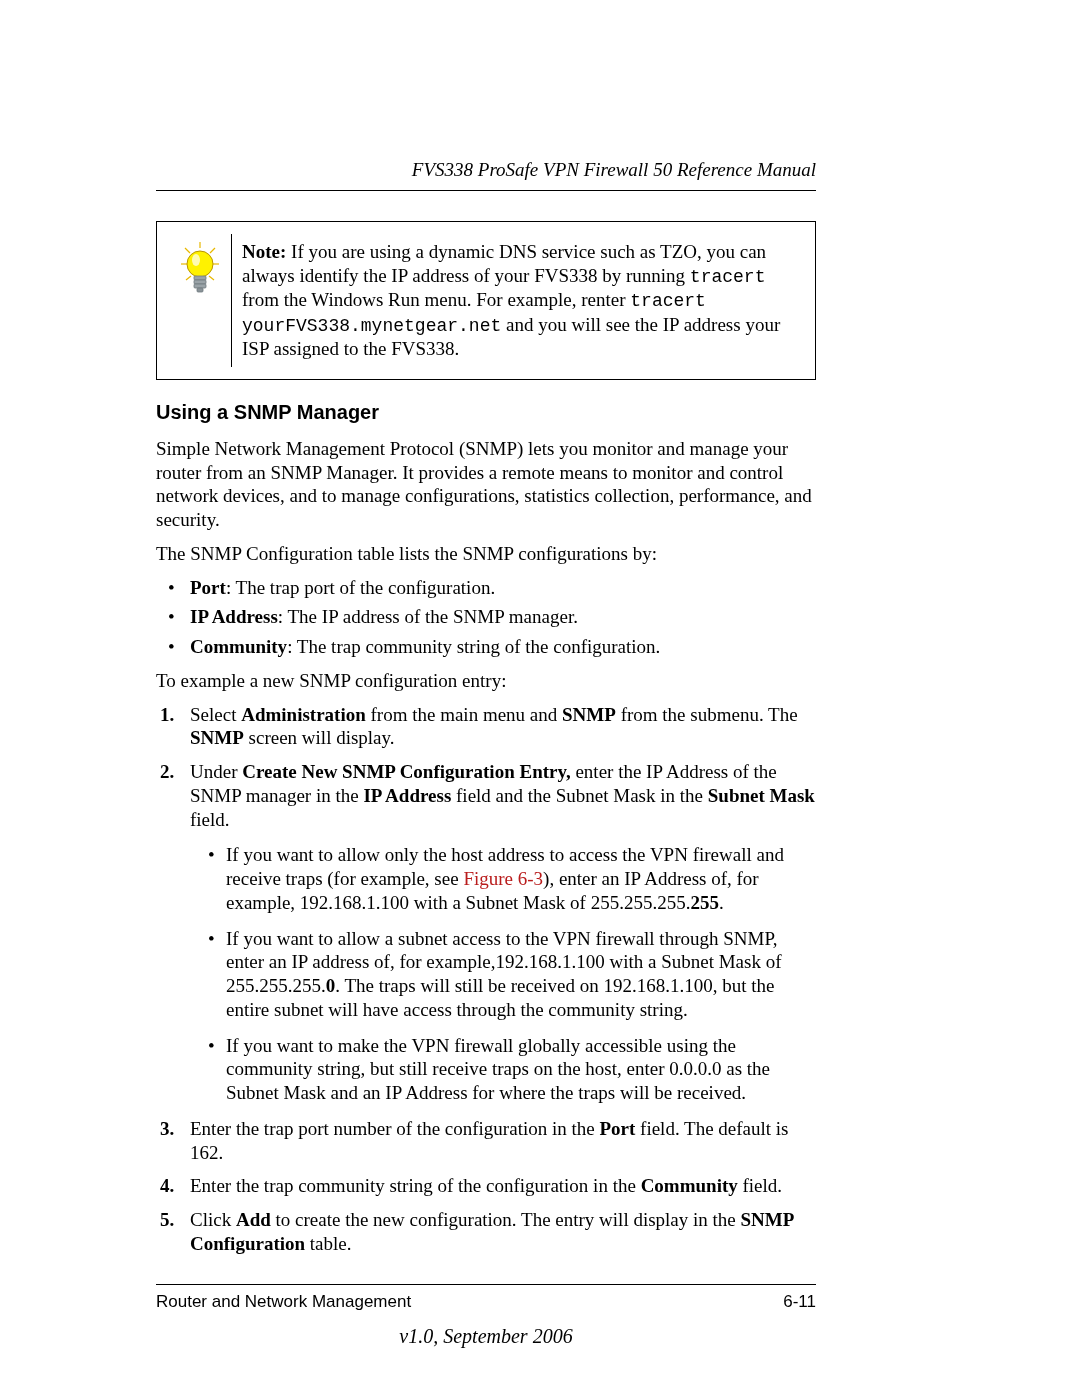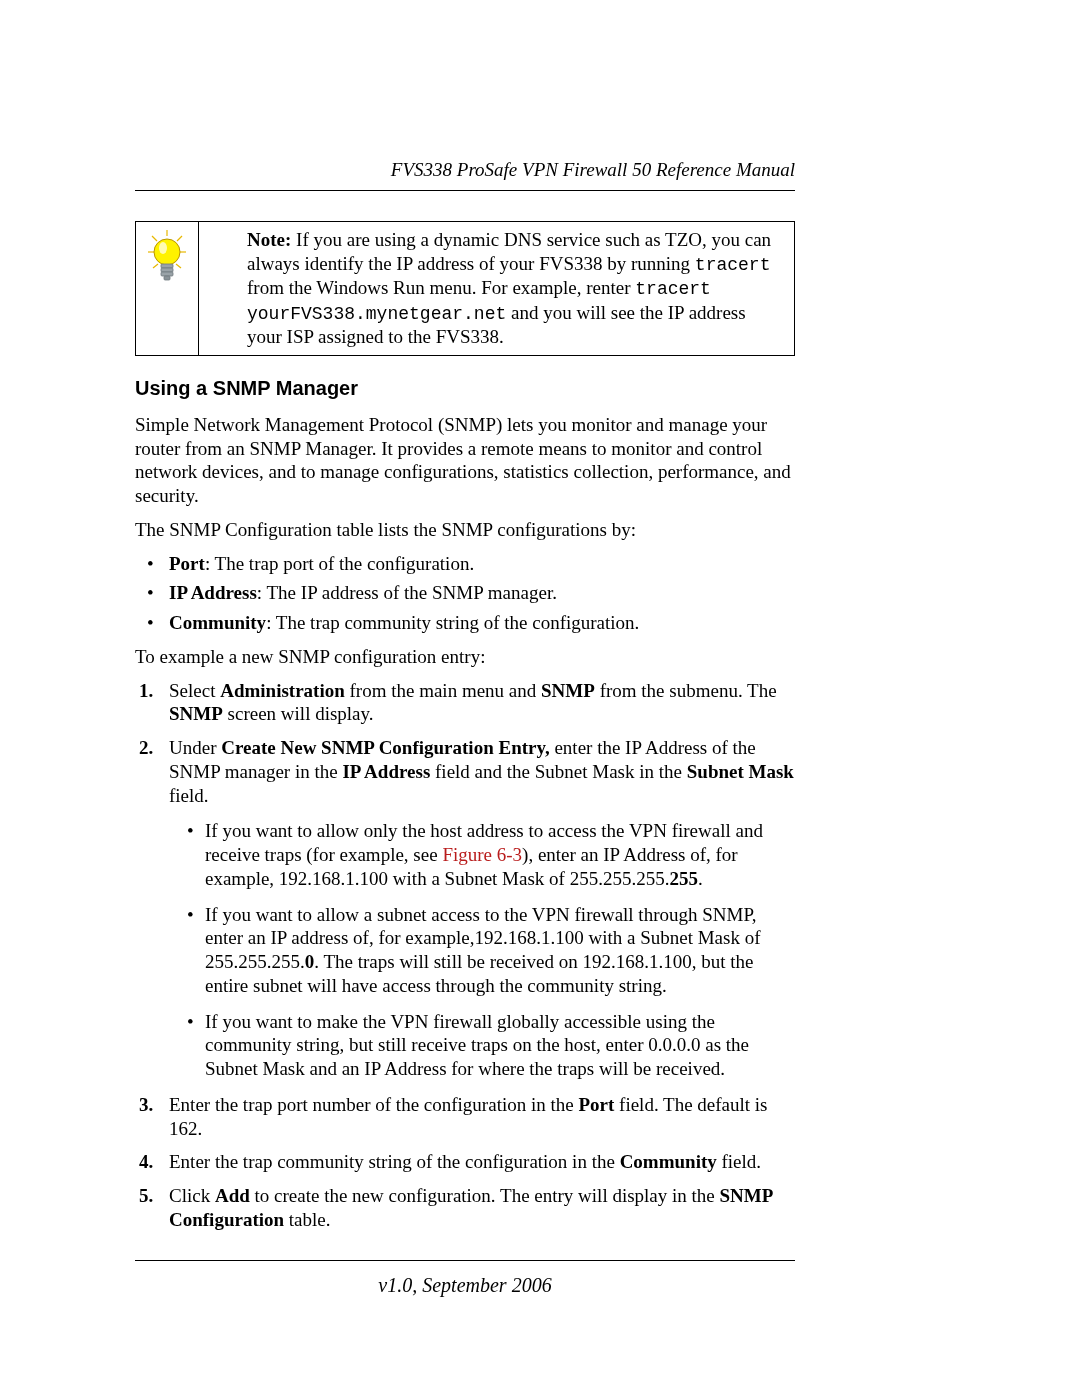--- a/index.html
+++ b/index.html
@@ -10,20 +10,21 @@
     font-size: 19px;
     color: #000;
     line-height: 1.25;
   }
   .page {
     width: 920px;
     min-height: 1397px;
     box-sizing: border-box;
     padding: 158px 125px 0 135px;
     position: relative;
+    margin-left: 21px;
   }
   .running-head {
     font-style: italic;
     text-align: right;
     margin-bottom: 8px;
     font-size: 19px;
   }
   hr.rule {
     border: none;
     border-top: 1px solid #000;
@@ -31,23 +32,22 @@
   }
   hr.rule-bottom {
     border: none;
     border-top: 1px solid #000;
     margin: 28px 0 6px 0;
   }
   .note-box {
     border: 1px solid #000;
     display: flex;
     align-items: flex-start;
-    padding: 0;
+    padding: 12px;
     margin-bottom: 20px;
-    gap: 38px;
   }
   .note-icon-cell {
     width: 62px;
     flex: 0 0 62px;
     border-right: 1px solid #000;
     display: flex;
     align-items: flex-start;
     justify-content: center;
     padding: 6px 0;
     align-self: stretch;
@@ -198,15 +198,19 @@
     </li>
     <li>
       <span>Enter the trap community string of the configuration in the </span><b>Community</b><span> field.</span>
     </li>
     <li>
       <span>Click </span><b>Add</b><span> to create the new configuration. The entry will display in the </span><b>SNMP Configuration</b><span> table.</span>
     </li>
   </ol>
 
   <hr class="rule-bottom">
+  <div class="footer-row">
+    <span>Router and Network Management</span>
+    <span>6-11</span>
+  </div>
   <div class="footer-version">v1.0, September 2006</div>
 
 </div>
 
 </body></html>

